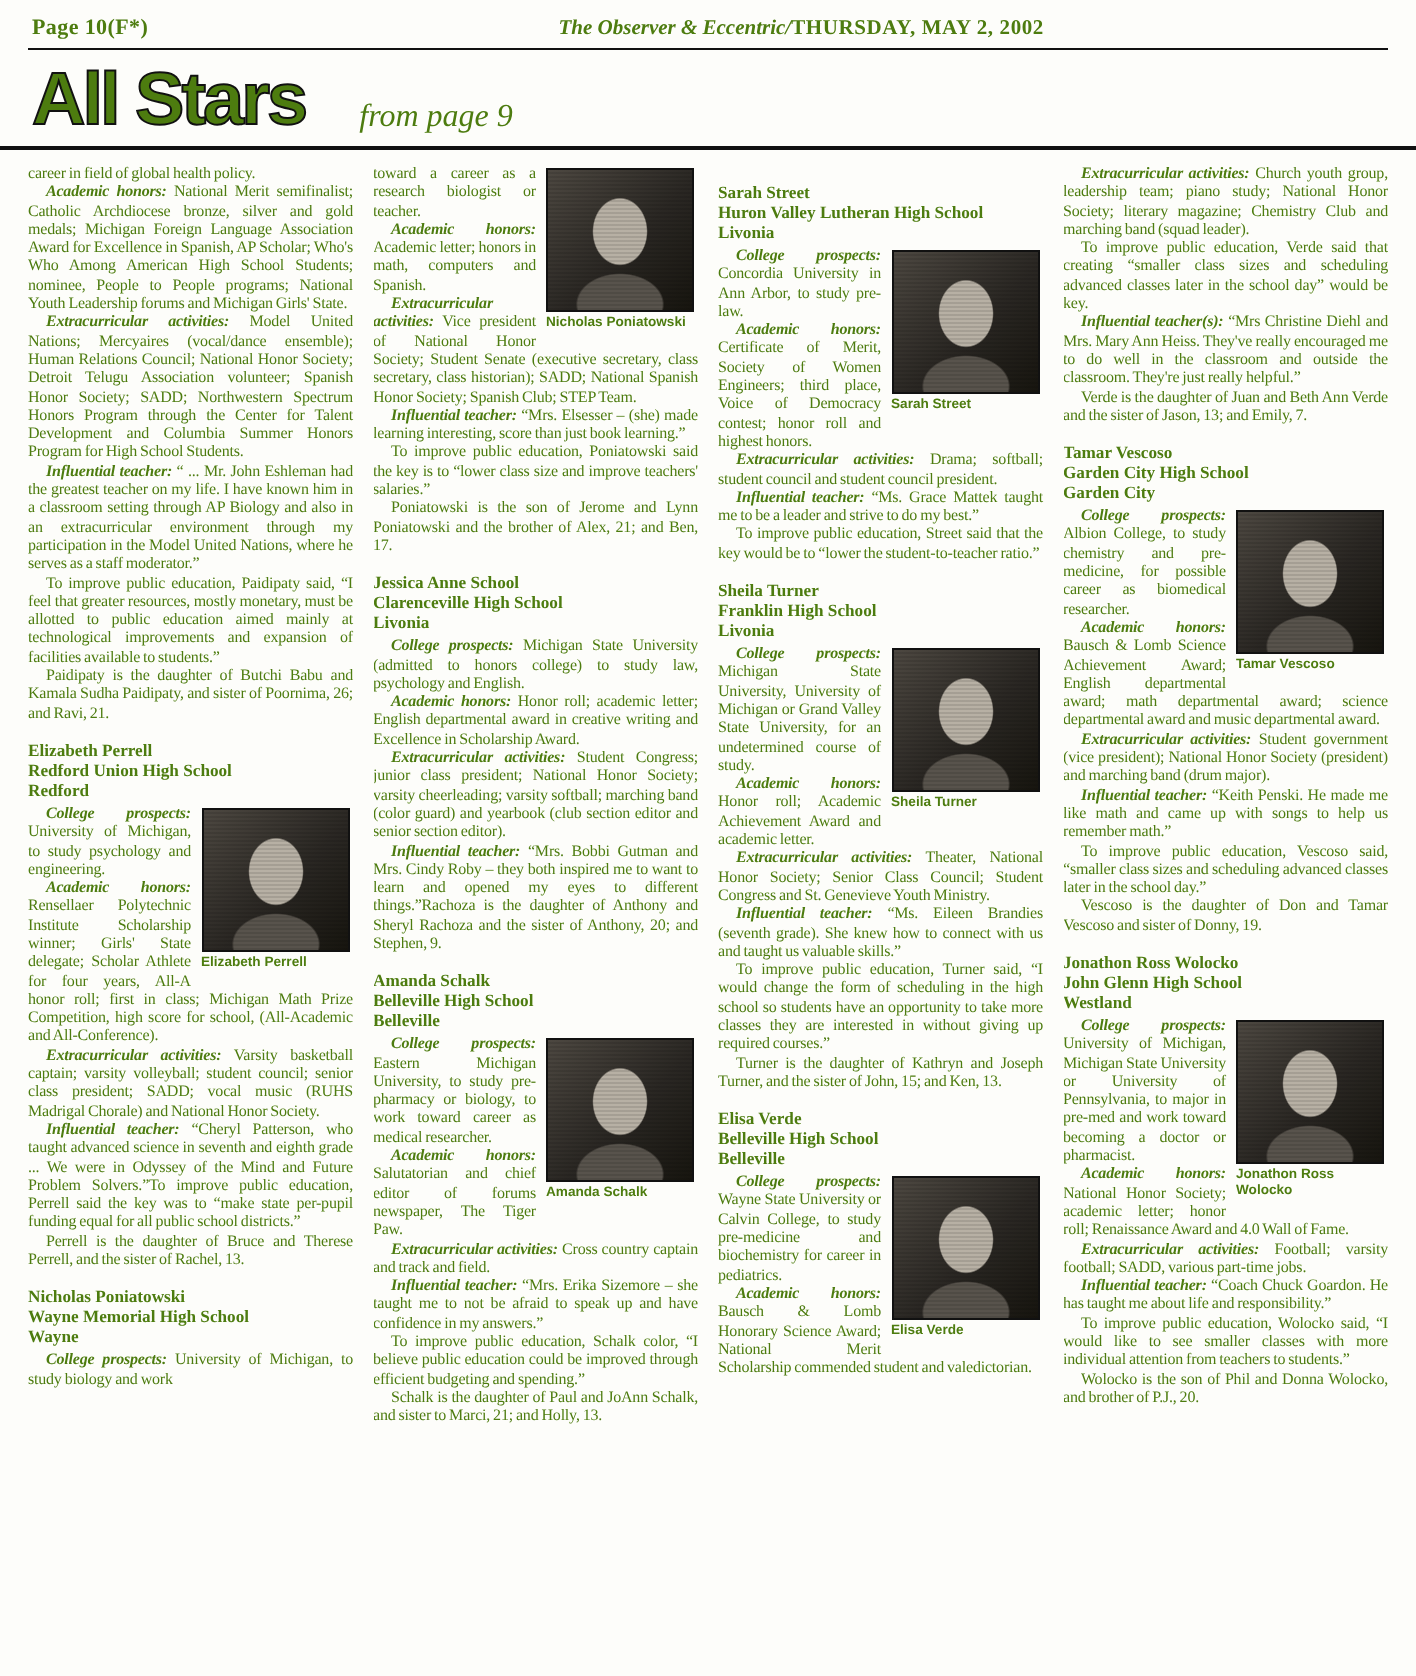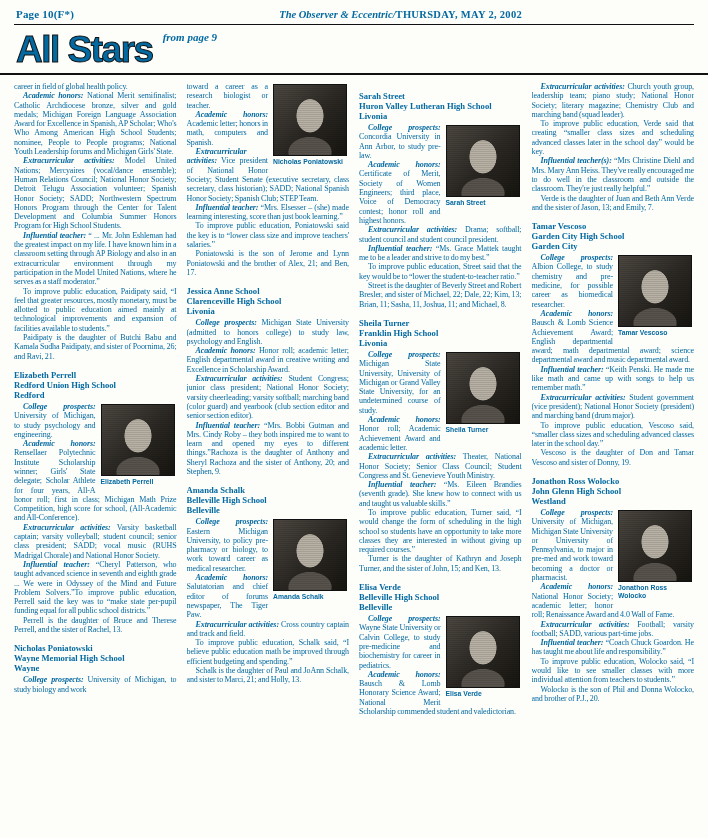--- a/index.html
+++ b/index.html
@@ -1,38 +1,38 @@
 <!DOCTYPE html>
 <html><head>
 <meta charset="utf-8">
 <style>
   html,body{margin:0;padding:0;background:#e8e8e4;}
   .page{
     position:relative;width:708px;height:838px;margin:0 auto;
-    background:#fdfdfa;color:#0369a1;overflow:hidden;box-sizing:border-box;
+    background:#fdfdfa;color:#4d7c0f;overflow:hidden;box-sizing:border-box;
     font-family:"Liberation Serif","DejaVu Serif",serif;
   }
   .topbar{
     display:flex;align-items:baseline;padding:8px 16px 2px 16px;
   }
   .topbar .left{flex:0 0 170px;font-weight:bold;font-size:11px;letter-spacing:.2px;}
   .topbar .center{flex:1;text-align:right;font-size:10.5px;}
   .topbar .center .mast{font-weight:bold;font-style:italic;}
   .topbar .center .mdate{font-weight:bold;font-variant:small-caps;letter-spacing:.3px;}
   .topbar .right{flex:0 0 170px;}
   .rule1{border:0;border-top:1.5px solid #111;margin:2px 14px 0 14px;}
   .headline-row{
-    display:flex;align-items:flex-start;gap:10px;padding:6px 16px 0 16px;
+    display:flex;align-items:flex-end;gap:27px;padding:6px 16px 0 16px;
   }
   .headline{
     margin:0;font-family:"Liberation Sans","DejaVu Sans",sans-serif;
     font-weight:bold;font-size:37px;letter-spacing:-1.5px;line-height:1;
     -webkit-text-stroke:1px #111;
   }
-  .cont{font-style:italic;font-size:11px;font-weight:bold;font-family:"Liberation Serif",serif;}
+  .cont{font-style:italic;font-size:16px;font-weight:normal;font-family:"Liberation Serif",serif;}
   .rule2{border:0;border-top:2px solid #111;margin:5px 0 0 0;}
   .columns{
     display:flex;gap:10px;padding:7px 14px 0 14px;height:742px;overflow:hidden;
   }
   .col{flex:1 1 0;overflow:hidden;text-align:justify;}
   .para{
     margin:0;font-size:8px;line-height:9.3px;text-indent:9px;
     letter-spacing:-0.1px;word-spacing:-0.4px;
   }
   .para.noindent{text-indent:0;}
@@ -72,21 +72,21 @@
   <div class="headline-row">
     <h1 class="headline">All Stars</h1>
     <span class="cont">from page 9</span>
   </div>
   <hr class="rule2">
   <main id="columns" class="columns">
       <div class="col">
         <p class="para noindent"><span>career in field of global health policy.</span></p>
         <p class="para"><span class="lead">Academic honors:</span> <span>National Merit semifinalist; Catholic Archdiocese bronze, silver and gold medals; Michigan Foreign Language Association Award for Excellence in Spanish, AP Scholar; Who's Who Among American High School Students; nominee, People to People programs; National Youth Leadership forums and Michigan Girls' State.</span></p>
         <p class="para"><span class="lead">Extracurricular activities:</span> <span>Model United Nations; Mercyaires (vocal/dance ensemble); Human Relations Council; National Honor Society; Detroit Telugu Association volunteer; Spanish Honor Society; SADD; Northwestern Spectrum Honors Program through the Center for Talent Development and Columbia Summer Honors Program for High School Students.</span></p>
-        <p class="para"><span class="lead">Influential teacher:</span> <span>“ ... Mr. John Eshleman had the greatest impact on my life. I have known him in a classroom setting through AP Biology and also in an extracurricular environment through my participation in the Model United Nations, where he serves as a staff moderator.”</span></p>
+        <p class="para"><span class="lead">Influential teacher:</span> <span>“ ... Mr. John Eshleman had the greatest teacher on my life. I have known him in a classroom setting through AP Biology and also in an extracurricular environment through my participation in the Model United Nations, where he serves as a staff moderator.”</span></p>
         <p class="para"><span>To improve public education, Paidipaty said, “I feel that greater resources, mostly monetary, must be allotted to public education aimed mainly at technological improvements and expansion of facilities available to students.”</span></p>
         <p class="para"><span>Paidipaty is the daughter of Butchi Babu and Kamala Sudha Paidipaty, and sister of Poornima, 26; and Ravi, 21.</span></p>
         <div class="entry-head">
           <div>Elizabeth Perrell</div>
           <div>Redford Union High School</div>
           <div>Redford</div>
         </div>
         <figure class="photo-fig">
           <div class="photo"></div>
           <figcaption class="photo-cap">Elizabeth Perrell</figcaption>
@@ -125,42 +125,42 @@
         <p class="para"><span class="lead">Influential teacher:</span> <span>“Mrs. Bobbi Gutman and Mrs. Cindy Roby – they both inspired me to want to learn and opened my eyes to different things.”Rachoza is the daughter of Anthony and Sheryl Rachoza and the sister of Anthony, 20; and Stephen, 9.</span></p>
         <div class="entry-head">
           <div>Amanda Schalk</div>
           <div>Belleville High School</div>
           <div>Belleville</div>
         </div>
         <figure class="photo-fig">
           <div class="photo"></div>
           <figcaption class="photo-cap">Amanda Schalk</figcaption>
         </figure>
-        <p class="para"><span class="lead">College prospects:</span> <span>Eastern Michigan University, to policy pre-pharmacy or biology, to work toward career as medical researcher.</span></p>
+        <p class="para"><span class="lead">College prospects:</span> <span>Eastern Michigan University, to study pre-pharmacy or biology, to work toward career as medical researcher.</span></p>
         <p class="para"><span class="lead">Academic honors:</span> <span>Salutatorian and chief editor of forums newspaper, The Tiger Paw.</span></p>
         <p class="para"><span class="lead">Extracurricular activities:</span> <span>Cross country captain and track and field.</span></p>
-        <p class="para"><span>To improve public education, Schalk said, “I believe public education math be improved through efficient budgeting and spending.”</span></p>
+        <p class="para"><span class="lead">Influential teacher:</span> <span>“Mrs. Erika Sizemore – she taught me to not be afraid to speak up and have confidence in my answers.”</span></p>
+        <p class="para"><span>To improve public education, Schalk color, “I believe public education could be improved through efficient budgeting and spending.”</span></p>
         <p class="para"><span>Schalk is the daughter of Paul and JoAnn Schalk, and sister to Marci, 21; and Holly, 13.</span></p>
       </div>
       <div class="col">
         <div class="entry-head">
           <div>Sarah Street</div>
           <div>Huron Valley Lutheran High School</div>
           <div>Livonia</div>
         </div>
         <figure class="photo-fig">
           <div class="photo"></div>
           <figcaption class="photo-cap">Sarah Street</figcaption>
         </figure>
         <p class="para"><span class="lead">College prospects:</span> <span>Concordia University in Ann Arbor, to study pre-law.</span></p>
         <p class="para"><span class="lead">Academic honors:</span> <span>Certificate of Merit, Society of Women Engineers; third place, Voice of Democracy contest; honor roll and highest honors.</span></p>
         <p class="para"><span class="lead">Extracurricular activities:</span> <span>Drama; softball; student council and student council president.</span></p>
         <p class="para"><span class="lead">Influential teacher:</span> <span>“Ms. Grace Mattek taught me to be a leader and strive to do my best.”</span></p>
         <p class="para"><span>To improve public education, Street said that the key would be to “lower the student-to-teacher ratio.”</span></p>
-        <p class="para"><span>Street is the daughter of Beverly Street and Robert Bresler, and sister of Michael, 22; Dale, 22; Kim, 13; Brian, 11; Sasha, 11, Joshua, 11; and Michael, 8.</span></p>
         <div class="entry-head">
           <div>Sheila Turner</div>
           <div>Franklin High School</div>
           <div>Livonia</div>
         </div>
         <figure class="photo-fig">
           <div class="photo"></div>
           <figcaption class="photo-cap">Sheila Turner</figcaption>
         </figure>
         <p class="para"><span class="lead">College prospects:</span> <span>Michigan State University, University of Michigan or Grand Valley State University, for an undetermined course of study.</span></p>
@@ -190,22 +190,22 @@
           <div>Tamar Vescoso</div>
           <div>Garden City High School</div>
           <div>Garden City</div>
         </div>
         <figure class="photo-fig">
           <div class="photo"></div>
           <figcaption class="photo-cap">Tamar Vescoso</figcaption>
         </figure>
         <p class="para"><span class="lead">College prospects:</span> <span>Albion College, to study chemistry and pre-medicine, for possible career as biomedical researcher.</span></p>
         <p class="para"><span class="lead">Academic honors:</span> <span>Bausch &amp; Lomb Science Achievement Award; English departmental award; math departmental award; science departmental award and music departmental award.</span></p>
+        <p class="para"><span class="lead">Extracurricular activities:</span> <span>Student government (vice president); National Honor Society (president) and marching band (drum major).</span></p>
         <p class="para"><span class="lead">Influential teacher:</span> <span>“Keith Penski. He made me like math and came up with songs to help us remember math.”</span></p>
-        <p class="para"><span class="lead">Extracurricular activities:</span> <span>Student government (vice president); National Honor Society (president) and marching band (drum major).</span></p>
         <p class="para"><span>To improve public education, Vescoso said, “smaller class sizes and scheduling advanced classes later in the school day.”</span></p>
         <p class="para"><span>Vescoso is the daughter of Don and Tamar Vescoso and sister of Donny, 19.</span></p>
         <div class="entry-head">
           <div>Jonathon Ross Wolocko</div>
           <div>John Glenn High School</div>
           <div>Westland</div>
         </div>
         <figure class="photo-fig">
           <div class="photo"></div>
           <figcaption class="photo-cap">Jonathon Ross Wolocko</figcaption>

